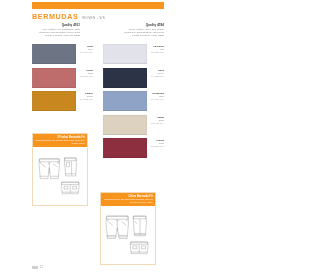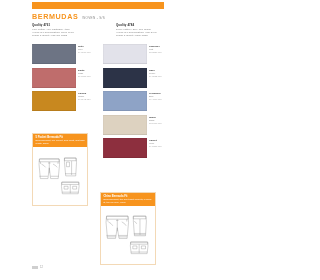--- a/index.html
+++ b/index.html
@@ -3,21 +3,21 @@
 <meta charset="utf-8">
 <style>
   html,body{margin:0;padding:0;}
   body{
     width:196px;height:280px;
     background:#ffffff;
     font-family:"Liberation Sans", sans-serif;
     overflow:hidden;
     position:relative;
   }
-  .page{position:absolute;inset:0;background:#fff;}
+  .page{position:absolute;inset:0;background:#fff;text-align:right;}
 
   
   .topbar{
     position:absolute;left:32px;top:2px;width:132px;height:7px;
     background:#F7941E;
   }
 
   
   .title-row{
     position:absolute;left:32px;top:13px;width:132px;height:9px;

